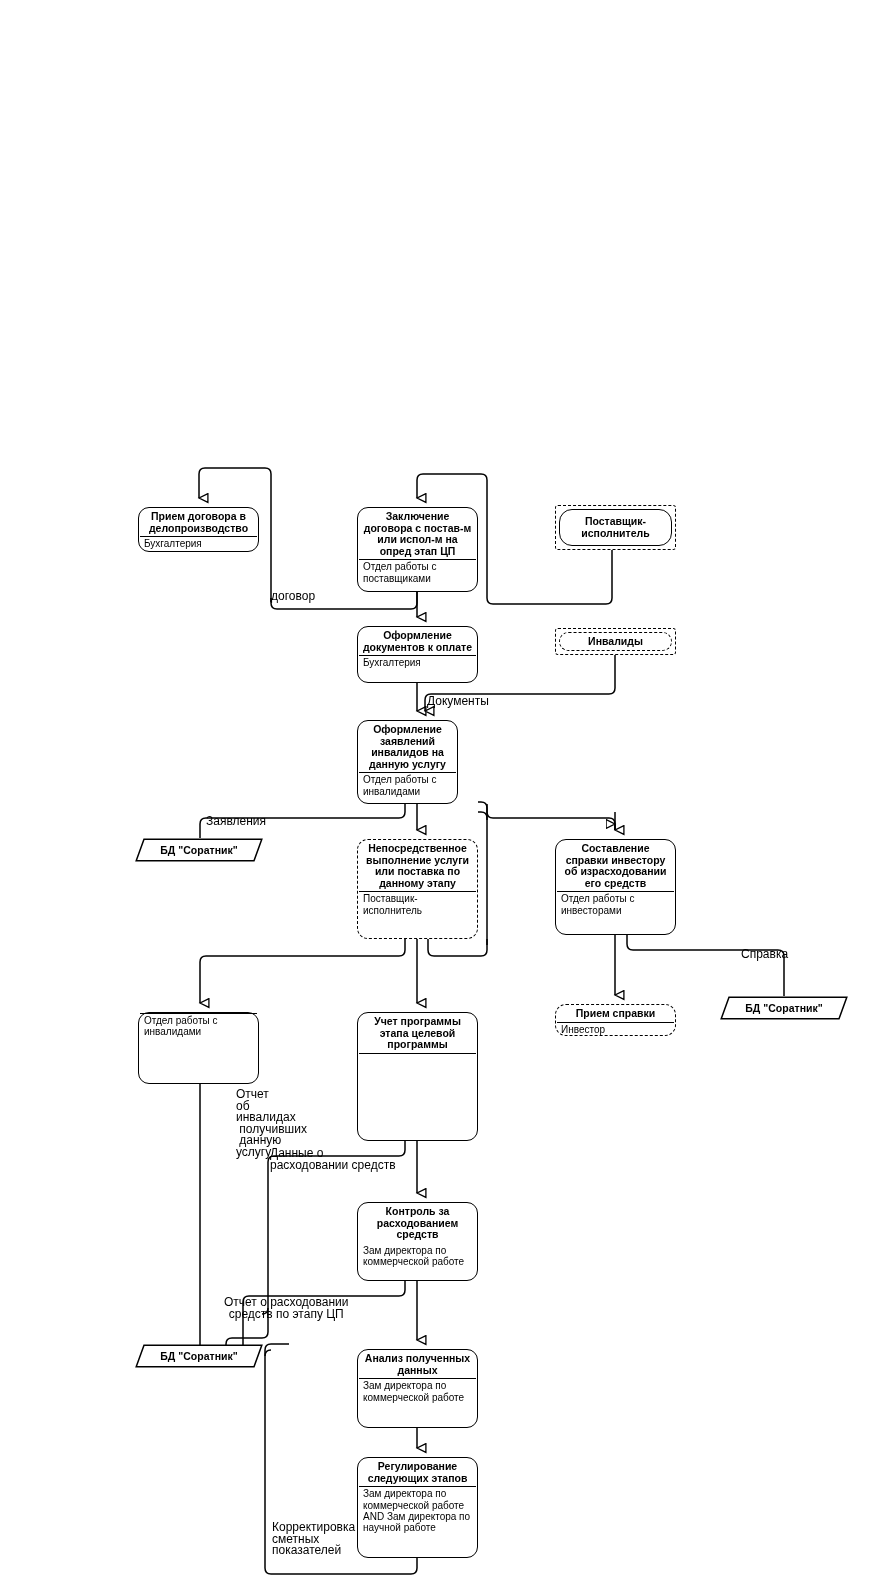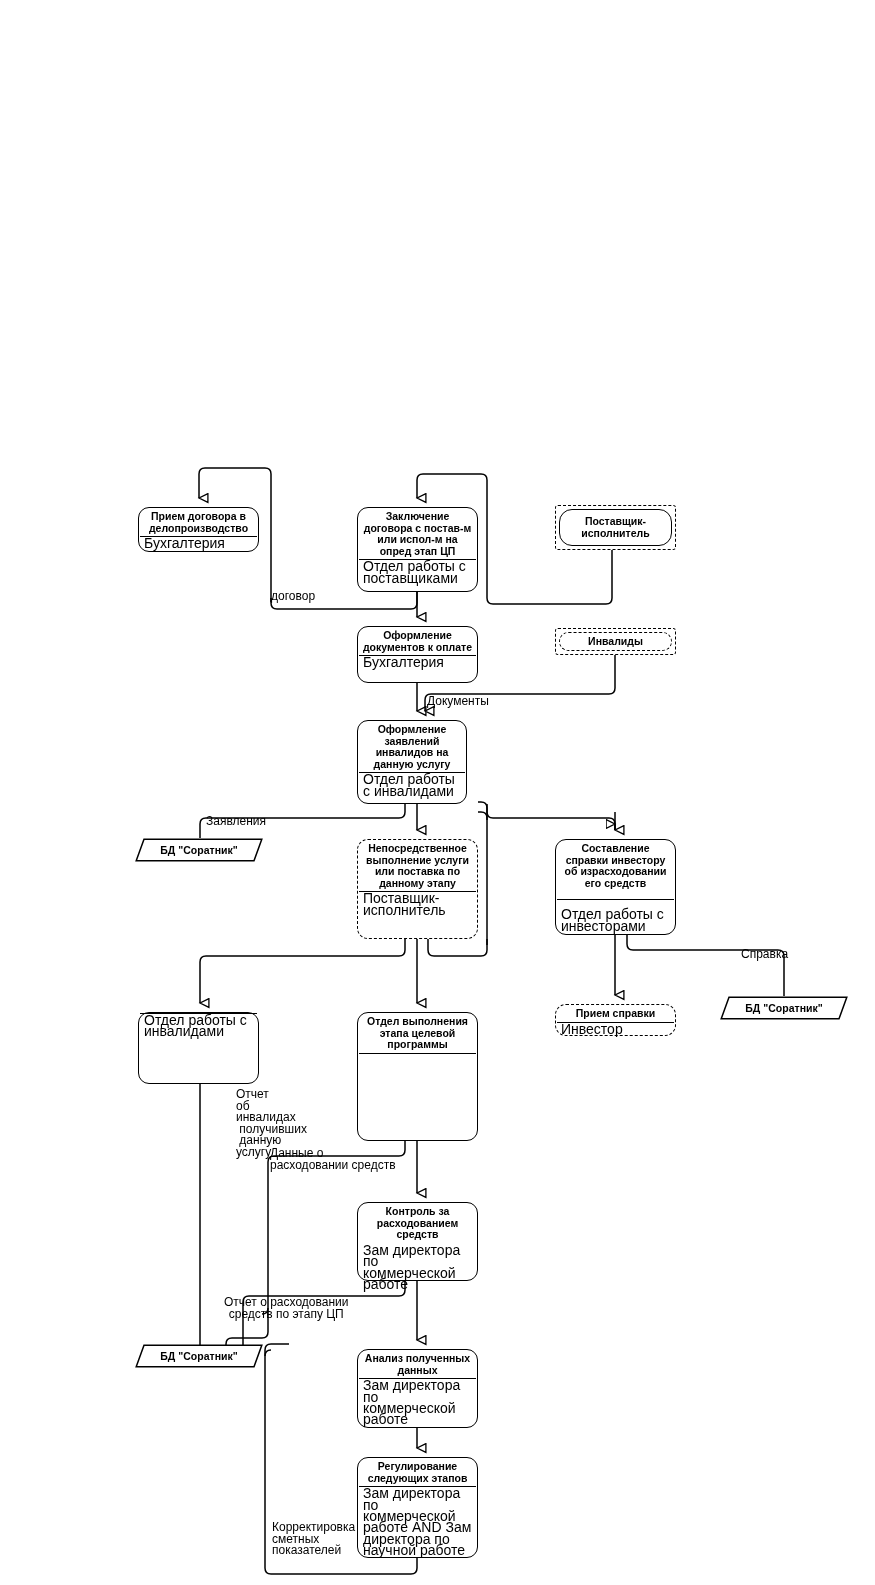--- a/index.html
+++ b/index.html
@@ -4,21 +4,21 @@
 <style>
   html,body{margin:0;padding:0;background:#ffffff;}
   body{width:875px;height:1585px;position:relative;font-family:"Liberation Sans",sans-serif;overflow:hidden;}
   #canvas{position:absolute;left:0;top:12px;width:875px;height:1585px;}
   svg.wires{position:absolute;left:0;top:0;width:875px;height:1585px;pointer-events:none;}
 
   .node{position:absolute;box-sizing:border-box;background:#fff;border:1.6px solid #000;border-radius:11px;
         display:flex;flex-direction:column;z-index:3;}
   .node .title{font-weight:bold;font-size:10.5px;line-height:11.6px;text-align:center;padding:3px 4px 2px 4px;color:#000;}
   .node .sep{height:0;border-top:1.6px solid #000;margin:0 1px;}
-  .node .role{font-size:14px;line-height:11.4px;text-align:left;padding:1px 4px 2px 5px;color:#000;}
+  .node .role{font-size:10px;line-height:11.4px;text-align:left;padding:1px 4px 2px 5px;color:#000;}
 
   .node.dashed{border-style:dashed;border-width:1.6px;}
   .actor{position:absolute;box-sizing:border-box;border:1.6px dashed #000;border-radius:3px;padding:3px;z-index:3;background:#fff;}
   .actor .inner{border:1.6px solid #000;border-radius:13px;height:100%;box-sizing:border-box;
                 display:flex;align-items:center;justify-content:center;}
   .actor .inner.dash{border-style:dashed;}
   .actor .lbl{font-weight:bold;font-size:10.5px;line-height:11.6px;text-align:center;color:#000;}
 
   .dstore{position:absolute;z-index:3;}
   .dstore svg{position:absolute;left:0;top:0;}
@@ -102,45 +102,45 @@
     <div class="sep"></div>
     <div class="role">Отдел работы с поставщиками</div>
   </div>
 
   <div class="node" style="left:357px;top:614px;width:121px;height:57px;">
     <div class="title">Оформление документов к оплате</div>
     <div class="sep"></div>
     <div class="role">Бухгалтерия</div>
   </div>
 
-  <div class="node" style="left:357px;top:708px;width:110px;height:84px;">
+  <div class="node" style="left:357px;top:708px;width:101px;height:84px;">
     <div class="title">Оформление заявлений инвалидов на данную услугу</div>
     <div class="sep"></div>
     <div class="role">Отдел работы с инвалидами</div>
   </div>
 
   <div class="node dashed" style="left:357px;top:827px;width:121px;height:100px;">
     <div class="title">Непосредственное выполнение услуги или поставка по данному этапу</div>
     <div class="sep"></div>
     <div class="role">Поставщик-исполнитель</div>
   </div>
 
-  <div class="node" style="left:555px;top:827px;width:121px;height:96px;justify-content:space-between;">
+  <div class="node" style="left:555px;top:827px;width:121px;height:96px;">
     <div class="title">Составление справки инвестору об израсходовании его средств</div>
     <div class="sep"></div>
     <div class="role">Отдел работы с инвесторами</div>
   </div>
 
   <div class="node" style="left:138px;top:1000px;width:121px;height:72px;">
     <div class="sep"></div>
     <div class="role">Отдел работы с инвалидами</div>
   </div>
 
   <div class="node" style="left:357px;top:1000px;width:121px;height:129px;">
-    <div class="title">Отдел выполнения этапа целевой программы</div>
+    <div class="title">Учет программы этапа целевой программы</div>
     <div class="sep"></div>
   </div>
 
   <div class="node dashed" style="left:555px;top:992px;width:121px;height:32px;">
     <div class="title">Прием справки</div>
     <div class="sep"></div>
     <div class="role">Инвестор</div>
   </div>
 
   <div class="node" style="left:357px;top:1190px;width:121px;height:79px;align-items:center;">

